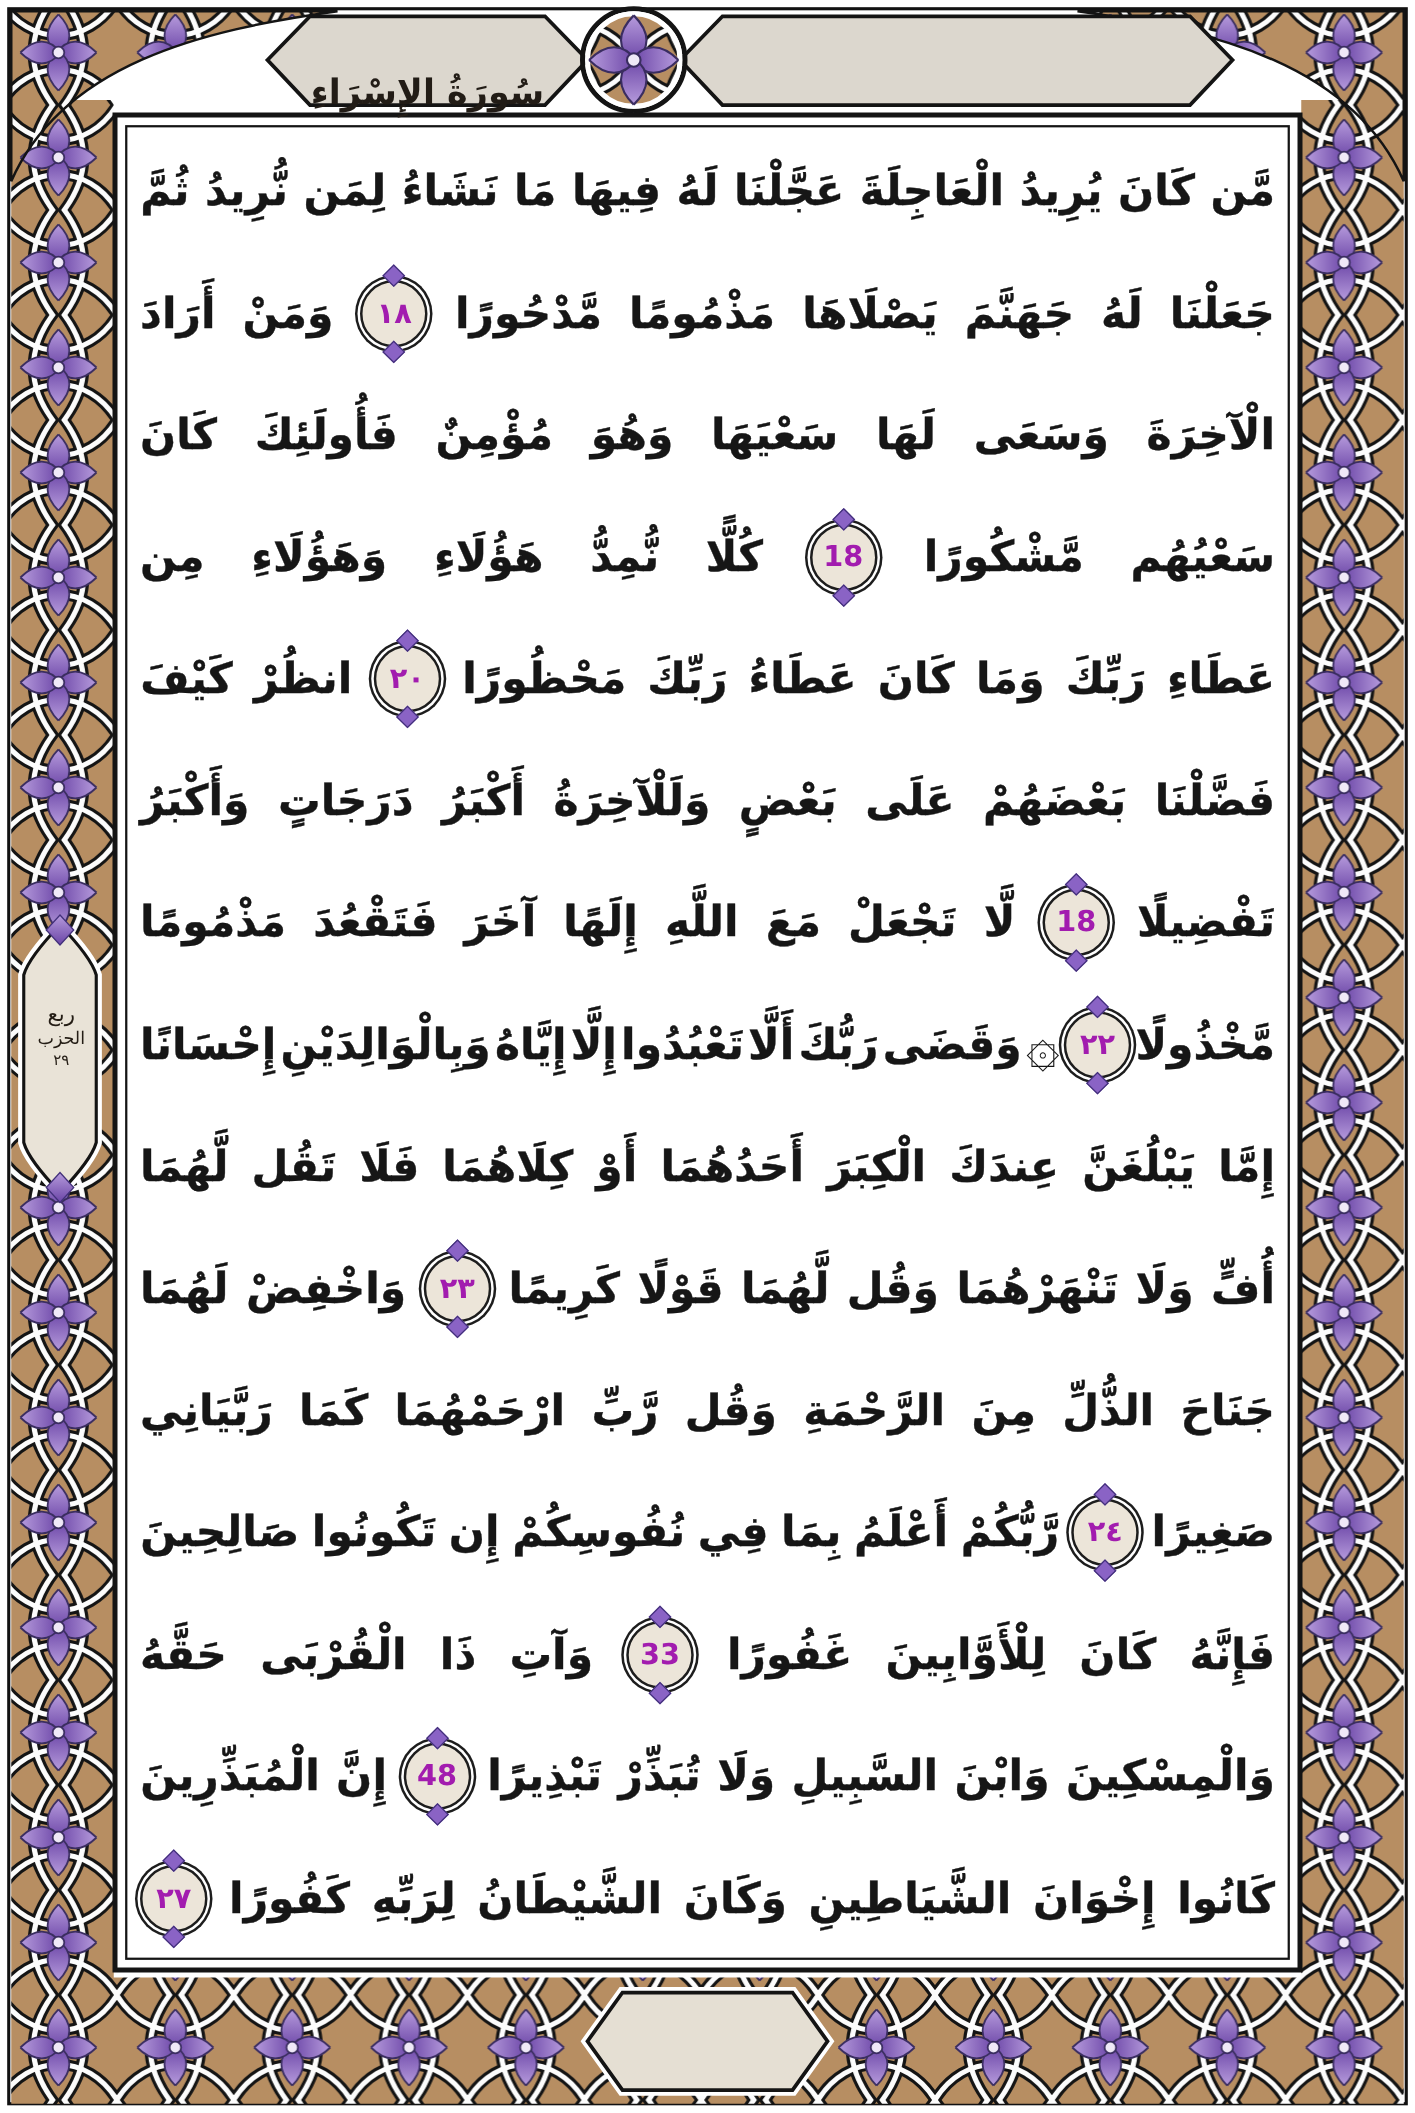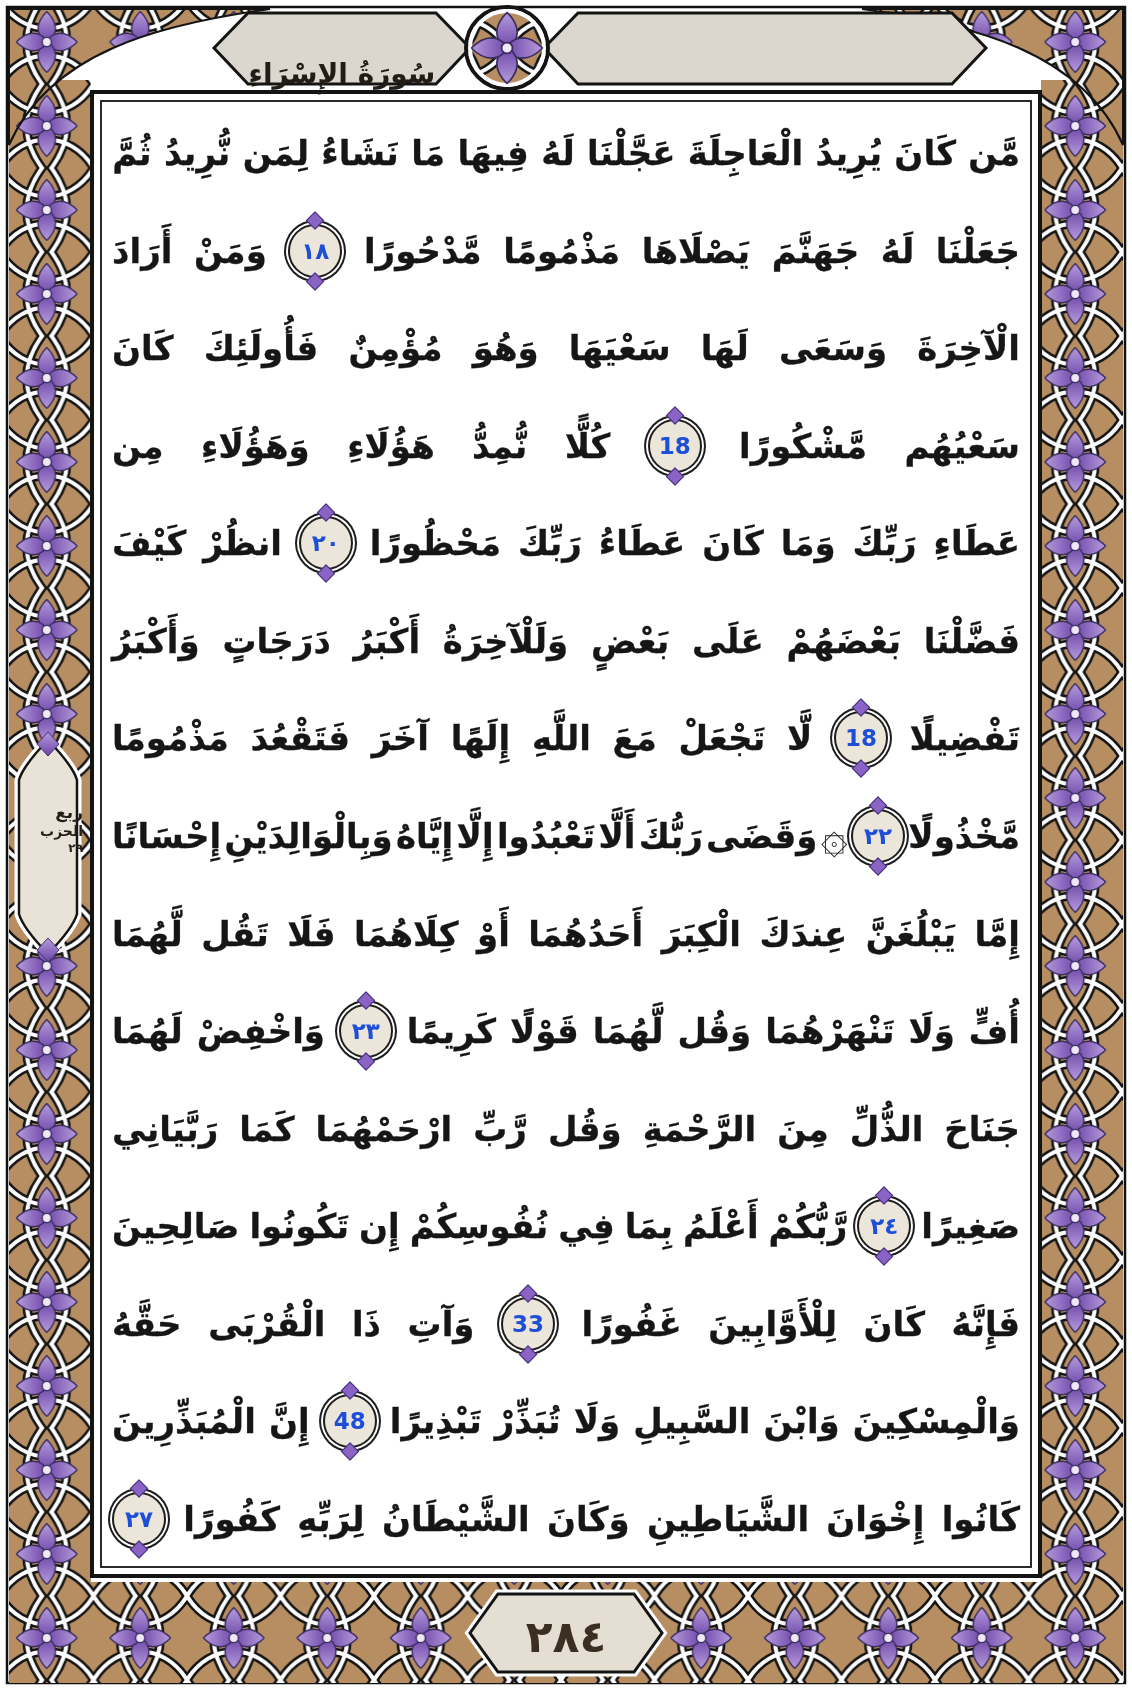--- a/index.html
+++ b/index.html
@@ -19,30 +19,30 @@
              direction:rtl;}
   .qline{display:flex;justify-content:space-between;align-items:center;
          direction:rtl;height:94px;padding:0 2px;color:#161616;
          font-size:34px;font-weight:bold;-webkit-text-stroke:0.3px #161616;}
   .qword{white-space:nowrap;}
   .hizb-star{font-size:46px;font-weight:normal;-webkit-text-stroke:0;}
   .ayah{position:relative;flex:0 0 auto;width:50px;height:50px;border-radius:50%;
         background:#ece5d9;border:2px solid #1d1d1d;
         box-shadow:0 0 0 2px #ffffff,0 0 0 4px #1d1d1d;
         display:flex;align-items:center;justify-content:center;
-        font-size:23px;font-weight:bold;-webkit-text-stroke:0;color:#1d4ed8;}
+        font-size:23px;font-weight:bold;-webkit-text-stroke:0;color:#a21caf;}
   .ayah::before,.ayah::after{content:"";position:absolute;left:50%;width:11px;height:11px;
         background:#8a63c5;border:1px solid #42307a;
         transform:translateX(-50%) rotate(45deg);}
   .ayah::before{top:-12px;}
   .ayah::after{bottom:-12px;}
 
   
-  .hizb-text{position:absolute;left:15px;top:802px;width:68px;
-             color:#241d15;font-weight:bold;direction:rtl;line-height:1.25;}
+  .hizb-text{position:absolute;left:15px;top:802px;width:68px;text-align:center;
+             color:#241d15;font-weight:normal;direction:rtl;line-height:1.25;}
   .hizb-text .w1{font-size:17px;}
   .hizb-text .w2{font-size:14px;}
   .hizb-text .num{font-size:12px;}
 
   
   .page-num{position:absolute;left:466px;top:1608px;width:200px;text-align:center;
             font-size:44px;font-weight:bold;color:#3a2f22;direction:rtl;line-height:1.3;}
 </style>
 </head>
 <body>
@@ -293,15 +293,14 @@
         <span class="qword">إِخْوَانَ</span>
         <span class="qword">الشَّيَاطِينِ</span>
         <span class="qword">وَكَانَ</span>
         <span class="qword">الشَّيْطَانُ</span>
         <span class="qword">لِرَبِّهِ</span>
         <span class="qword">كَفُورًا</span>
         <span class="ayah">٢٧</span>
       </div>
     </div>
 
-  <div class="page-num">٢٨٤</div>
 
 </div>
 
 </body></html>

